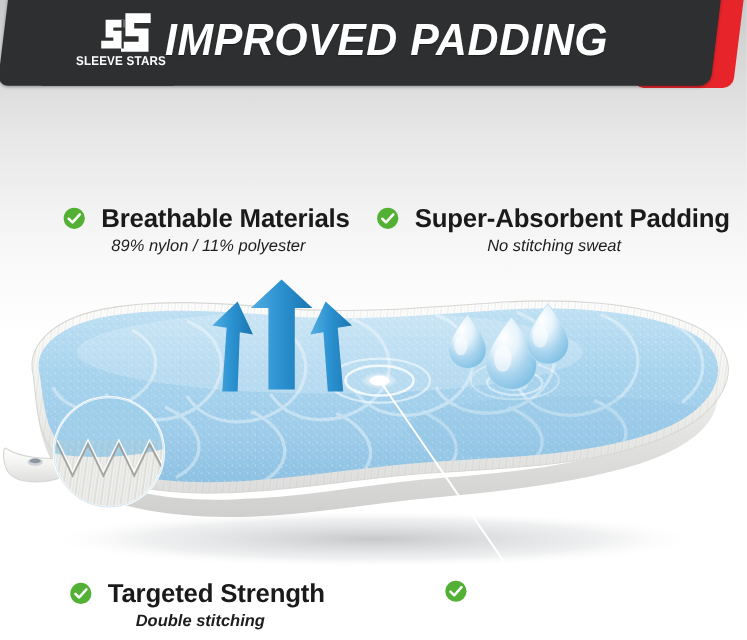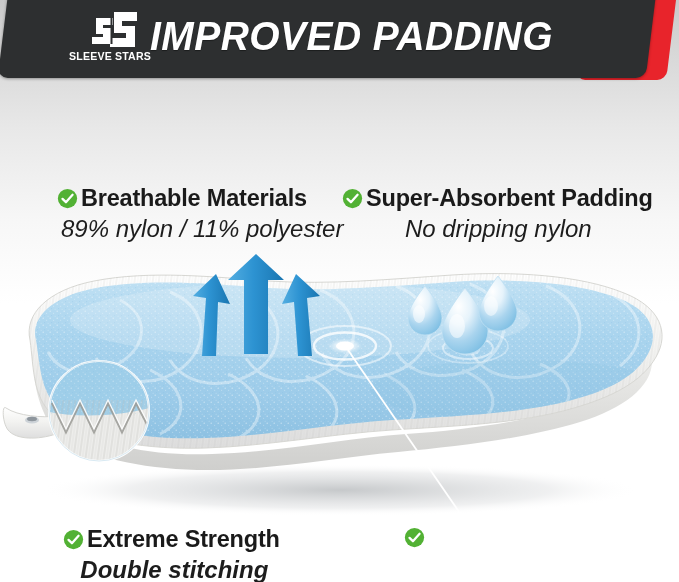--- a/index.html
+++ b/index.html
@@ -107,37 +107,38 @@
   }
 
   
   .callout {
     position: absolute;
     white-space: nowrap;
   }
   .callout-head {
     display: flex;
     align-items: center;
-    gap: 3px;
+    gap: 14px;
+    justify-content: space-between;
   }
   .check-icon {
     width: 21px;
     height: 21px;
     flex: 0 0 21px;
     display: block;
   }
   .callout-title {
     font-size: 23.5px;
     font-weight: bold;
     color: #1a1a1a;
     line-height: 1.05;
     letter-spacing: -0.2px;
   }
   .callout-sub {
-    font-size: 24px;
+    font-size: 15px;
     font-style: italic;
     color: #1d1d1d;
     line-height: 1.15;
     margin-top: 4px;
     text-align: center;
   }
 
   #callout-breathable { left: 57px;  top: 186px; }
   #callout-breathable .callout-sub { padding-left: 4px; }
 
@@ -389,30 +390,30 @@
   </div>
 
   <div class="callout" id="callout-absorbent">
     <div class="callout-head">
       <svg class="check-icon" viewBox="0 0 24 24">
         <circle cx="12" cy="12" r="11" fill="#52b134"></circle>
         <path d="M6.3 12.4 L10.2 16.2 L17.8 7.8" fill="none" stroke="#ffffff" stroke-width="2.6" stroke-linecap="round" stroke-linejoin="round"></path>
       </svg>
       <span class="callout-title">Super-Absorbent Padding</span>
     </div>
-    <div class="callout-sub">No dripping nylon</div>
+    <div class="callout-sub">No stitching sweat</div>
   </div>
 
   <div class="callout" id="callout-strength">
     <div class="callout-head">
       <svg class="check-icon" viewBox="0 0 24 24">
         <circle cx="12" cy="12" r="11" fill="#52b134"></circle>
         <path d="M6.3 12.4 L10.2 16.2 L17.8 7.8" fill="none" stroke="#ffffff" stroke-width="2.6" stroke-linecap="round" stroke-linejoin="round"></path>
       </svg>
-      <span class="callout-title">Extreme Strength</span>
+      <span class="callout-title">Targeted Strength</span>
     </div>
     <div class="callout-sub">Double stitching</div>
   </div>
 
   <div class="callout" id="callout-pressure">
     <div class="callout-head">
       <svg class="check-icon" viewBox="0 0 24 24">
         <circle cx="12" cy="12" r="11" fill="#52b134"></circle>
         <path d="M6.3 12.4 L10.2 16.2 L17.8 7.8" fill="none" stroke="#ffffff" stroke-width="2.6" stroke-linecap="round" stroke-linejoin="round"></path>
       </svg>

